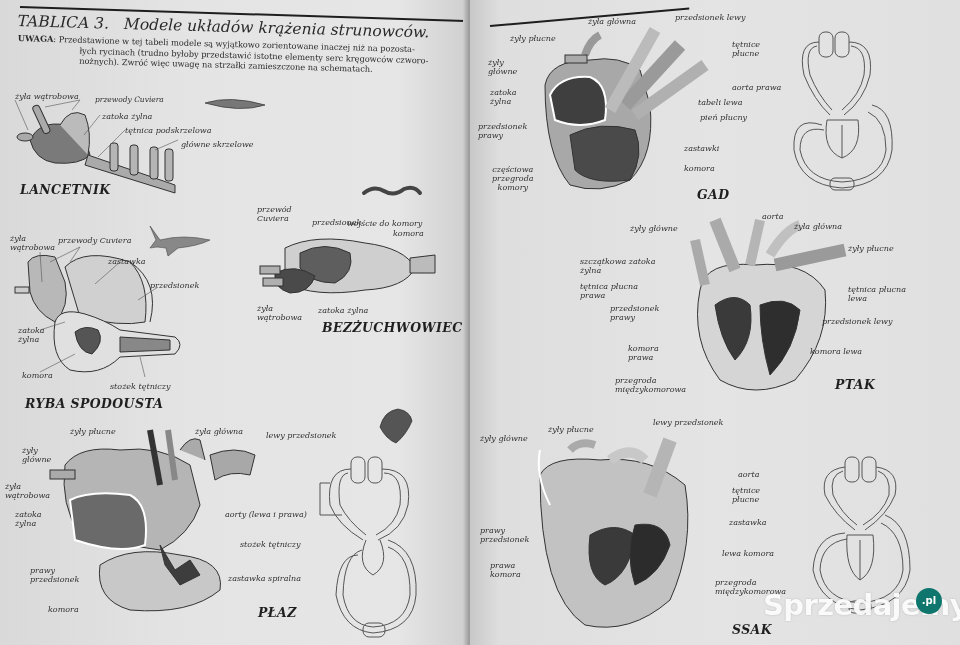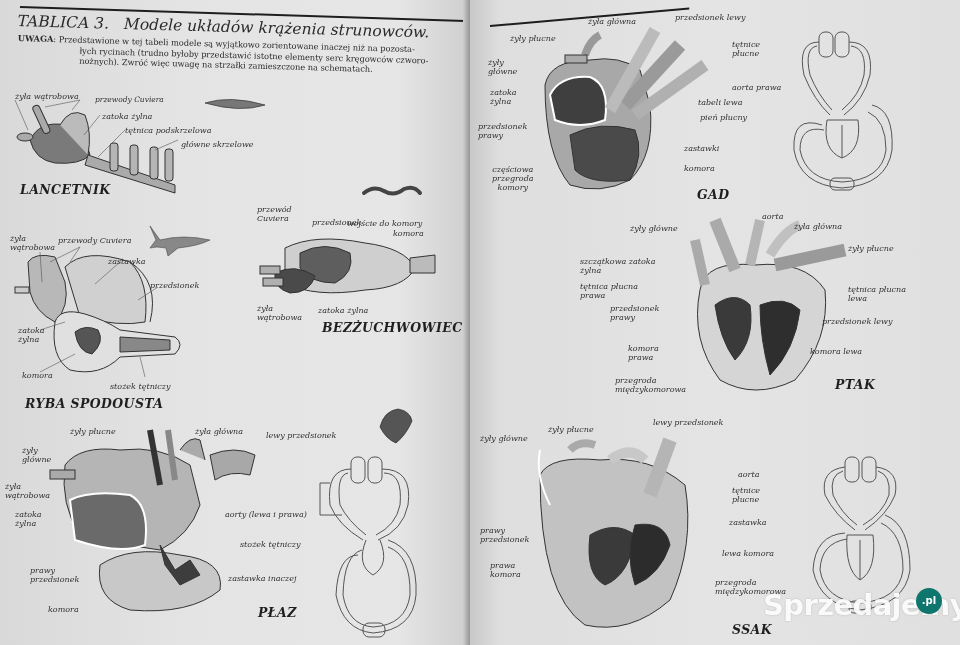--- a/index.html
+++ b/index.html
@@ -164,21 +164,21 @@
     <div class="label ml" style="left:22px;top:446px;">żyły
 główne</div>
     <div class="label ml" style="left:5px;top:482px;">żyła
 wątrobowa</div>
     <div class="label ml" style="left:15px;top:510px;">zatoka
 żylna</div>
     <div class="label" style="left:225px;top:510px;">aorty (lewa i prawa)</div>
     <div class="label" style="left:240px;top:540px;">stożek tętniczy</div>
     <div class="label ml" style="left:30px;top:566px;">prawy
 przedsionek</div>
-    <div class="label" style="left:228px;top:574px;">zastawka inaczej</div>
+    <div class="label" style="left:228px;top:574px;">zastawka spiralna</div>
     <div class="label" style="left:48px;top:605px;">komora</div>
     <div class="species" style="left:258px;top:605px;">PŁAZ</div>
 
     <svg class="figure" width="40" height="40" style="left:376px;top:405px;">
       <path d="M4 22 Q8 6 22 4 Q34 6 36 16 Q30 30 20 38 Q10 34 4 22Z" fill="#555" stroke="#2a2a2a" stroke-width="0.7"></path>
     </svg>
 
     <svg class="figure" width="115" height="185" style="left:318px;top:455px;">
       <g stroke="#555" stroke-width="1" fill="none">
         <rect x="33" y="2" width="14" height="26" rx="6"></rect>

